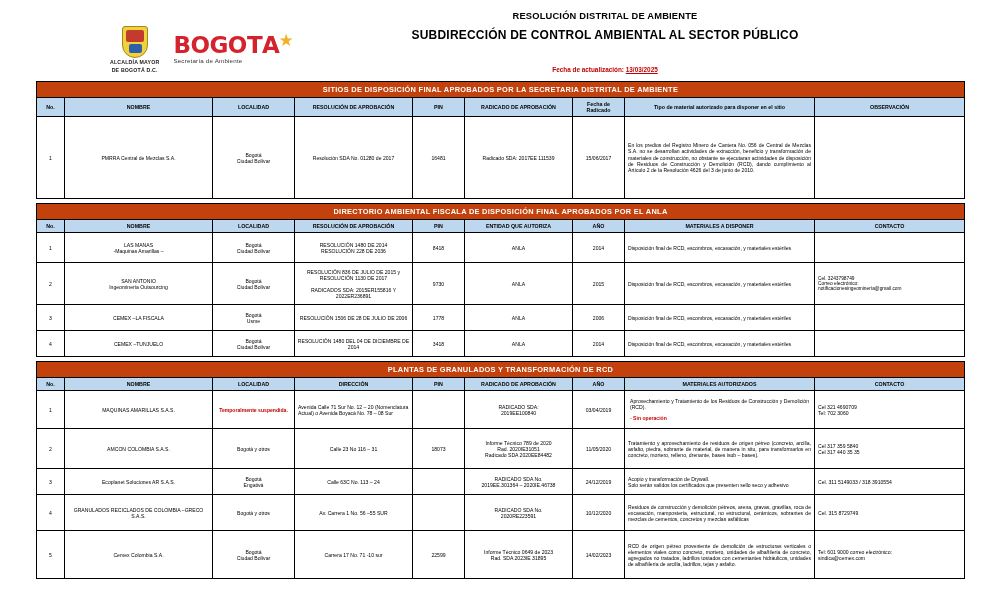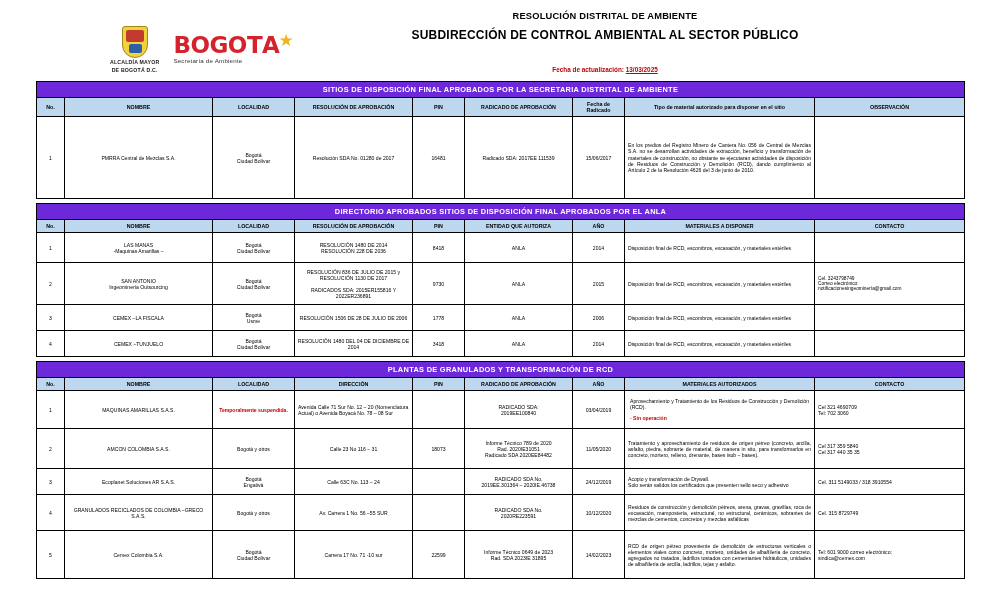--- a/index.html
+++ b/index.html
@@ -131,21 +131,21 @@
     table-layout: fixed;
   }
   td, th {
     border: 1px solid #000;
     padding: 1px 2px;
     vertical-align: middle;
     font-size: 5.1px;
     color: #000;
   }
   .band td {
-    background: #6d28d9;
+    background: #c2410c;
     color: #ffffff;
     font-weight: bold;
     font-size: 7.4px;
     text-align: center;
     letter-spacing: .3px;
     padding: 3px 2px;
   }
   .colhead td {
     background: #bdd7ee;
     font-weight: bold;
@@ -243,21 +243,21 @@
           <col style="width:82px">
           <col style="width:118px">
         <col style="width:52px">
           <col style="width:108px">
           <col style="width:52px">
           <col style="width:190px">
           <col style="width:150px">
       </colgroup>
       <tbody>
           <tr class="band">
-        <td colspan="9">DIRECTORIO APROBADOS SITIOS DE DISPOSICIÓN FINAL APROBADOS POR EL ANLA</td>
+        <td colspan="9">DIRECTORIO AMBIENTAL FISCALA DE DISPOSICIÓN FINAL APROBADOS POR EL ANLA</td>
       </tr>
       <tr class="colhead">
         <td>No.</td>
         <td>NOMBRE</td>
         <td>LOCALIDAD</td>
         <td>RESOLUCIÓN DE APROBACIÓN</td>
         <td>PIN</td>
         <td>ENTIDAD QUE AUTORIZA</td>
         <td>AÑO</td>
         <td>MATERIALES A DISPONER</td>

